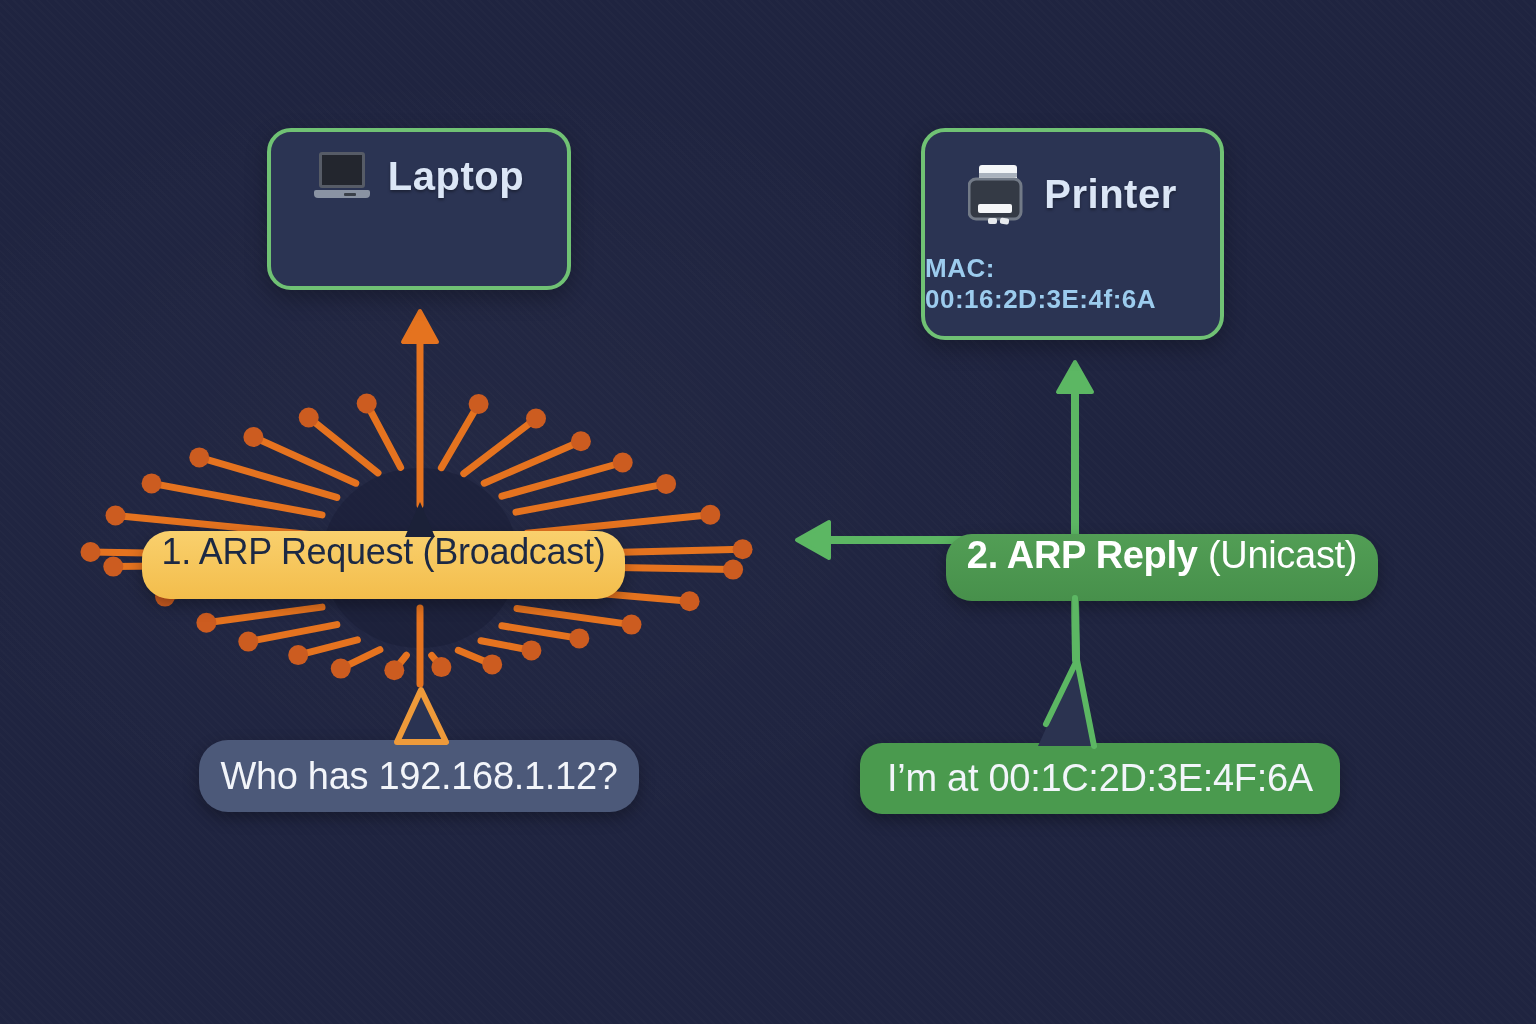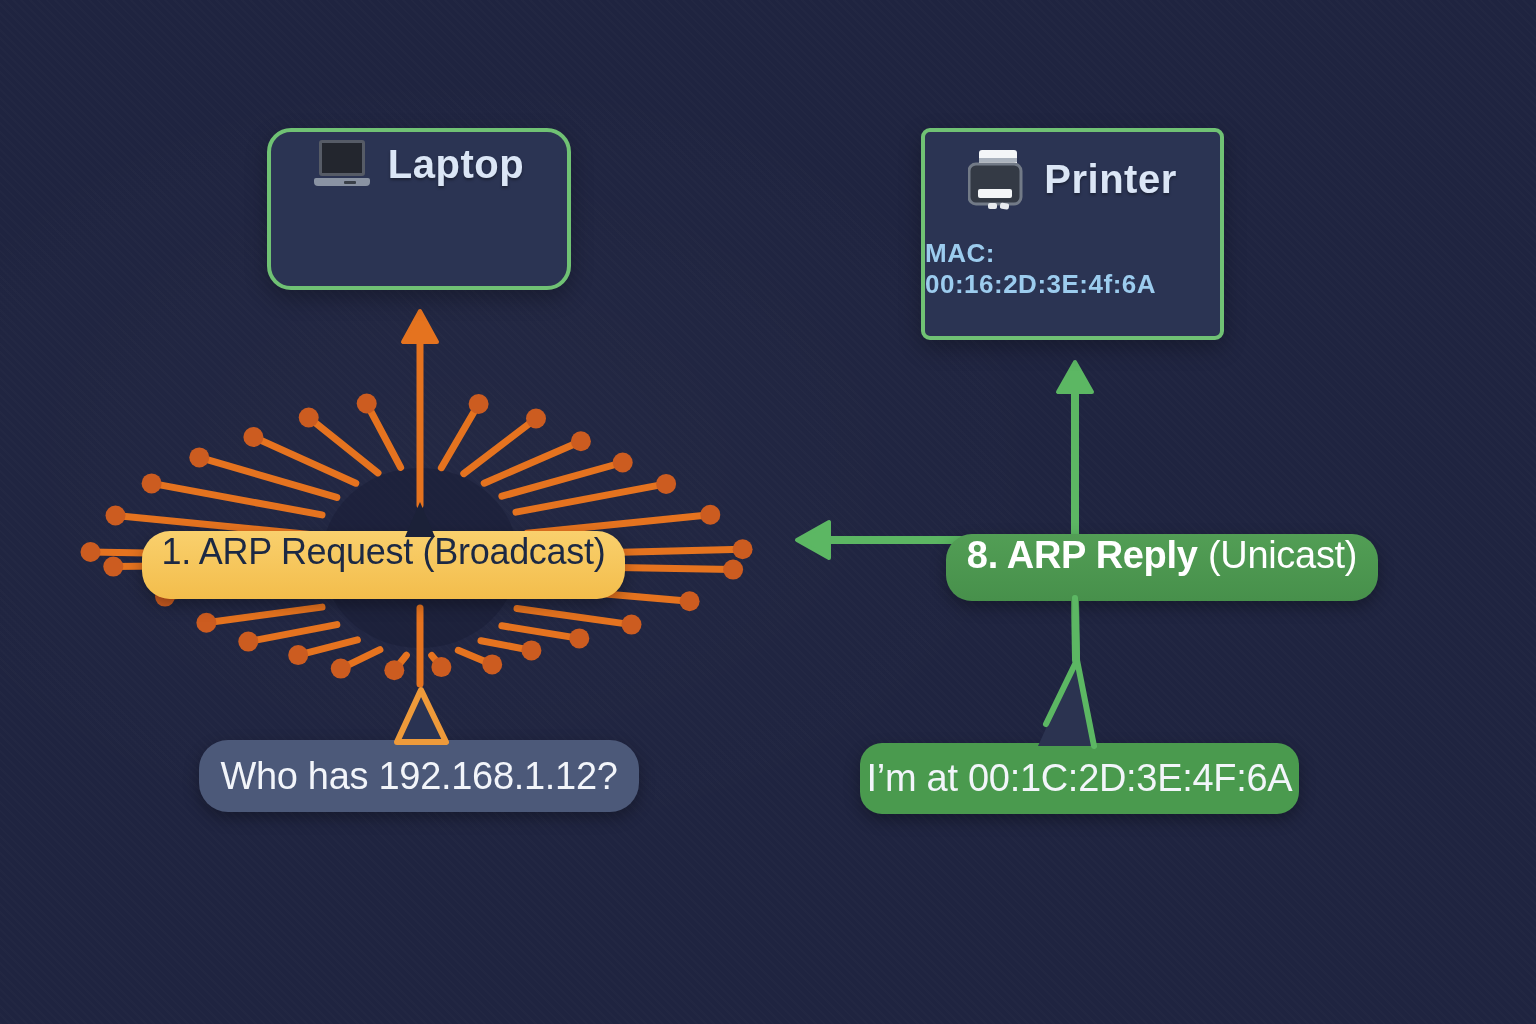--- a/index.html
+++ b/index.html
@@ -14,22 +14,22 @@
   svg.layer{position:absolute;left:0;top:0;width:1536px;height:1024px;}
   #layer-back{z-index:1;}
   #layer-front{z-index:3;}
 
   .device-box{
     position:absolute;z-index:2;box-sizing:border-box;
     background:#2b3453;border:4px solid #70c274;border-radius:24px;
     box-shadow:0 8px 22px rgba(0,0,0,0.28);
     display:flex;flex-direction:column;align-items:center;
   }
-  #laptop-box{left:267px;top:128px;width:304px;height:162px;padding-top:8px;}
-  #printer-box{left:921px;top:128px;width:303px;height:212px;padding-top:16px;border-radius:9px;}
+  #laptop-box{left:267px;top:128px;width:304px;height:162px;padding-top:20px;}
+  #printer-box{left:921px;top:128px;width:303px;height:212px;padding-top:31px;}
   .title-row{display:flex;align-items:center;gap:18px;}
   .device-title{color:#dbe6f6;font-size:40px;font-weight:700;letter-spacing:0.5px;
     text-shadow:0 2px 3px rgba(0,0,0,0.35);}
   .ip-line{color:#86c8f4;font-size:34px;font-weight:700;margin-top:12px;letter-spacing:0.5px;}
   .mac-line{color:#9cccee;font-size:26px;font-weight:700;margin-top:28px;letter-spacing:0.5px;}
 
   .pill{
     position:absolute;z-index:2;display:flex;justify-content:center;
     white-space:nowrap;box-sizing:border-box;
   }
@@ -47,21 +47,21 @@
   }
   #arp-reply-pill .bold{font-weight:700;}
   #arp-reply-pill .normal{font-weight:400;}
 
   .bubble{
     position:absolute;z-index:2;display:flex;align-items:center;justify-content:center;
     white-space:nowrap;color:#f2f5fa;font-size:38px;font-weight:400;letter-spacing:-0.3px;
     box-shadow:0 6px 16px rgba(0,0,0,0.3);
   }
   #request-bubble{left:199px;top:740px;width:440px;height:72px;border-radius:29px;background:#4c5979;}
-  #reply-bubble{left:860px;top:743px;width:439px;height:71px;border-radius:22px;background:#4a9a4e;}
+  #reply-bubble{left:860px;top:743px;width:480px;height:71px;border-radius:22px;background:#4a9a4e;}
 
   
   .laptop-icon{position:relative;width:56px;height:48px;}
   .laptop-icon .screen{
     position:absolute;left:5px;top:0;width:46px;height:36px;border-radius:3px;
     background:#23262e;border:3px solid #565b66;box-sizing:border-box;
   }
   .laptop-icon .base{
     position:absolute;left:0;top:38px;width:56px;height:8px;border-radius:2px 2px 4px 4px;
     background:#8a93a3;
@@ -174,21 +174,21 @@
       <div class="device-title">Printer</div>
     </div>
     <div class="mac-line">MAC: 00:16:2D:3E:4f:6A</div>
   </div>
 
   <div class="pill" id="arp-request-pill">
     <span>1. ARP Request (Broadcast)</span>
   </div>
 
   <div class="pill" id="arp-reply-pill">
-    <span class="bold">8. ARP Reply</span>
+    <span class="bold">2. ARP Reply</span>
       <span class="normal">&nbsp;(Unicast)</span>
   </div>
 
   <div class="bubble" id="request-bubble">
     <span>Who has 192.168.1.12?</span>
   </div>
 
   <div class="bubble" id="reply-bubble">
     <span>I’m at 00:1C:2D:3E:4F:6A</span>
   </div>

